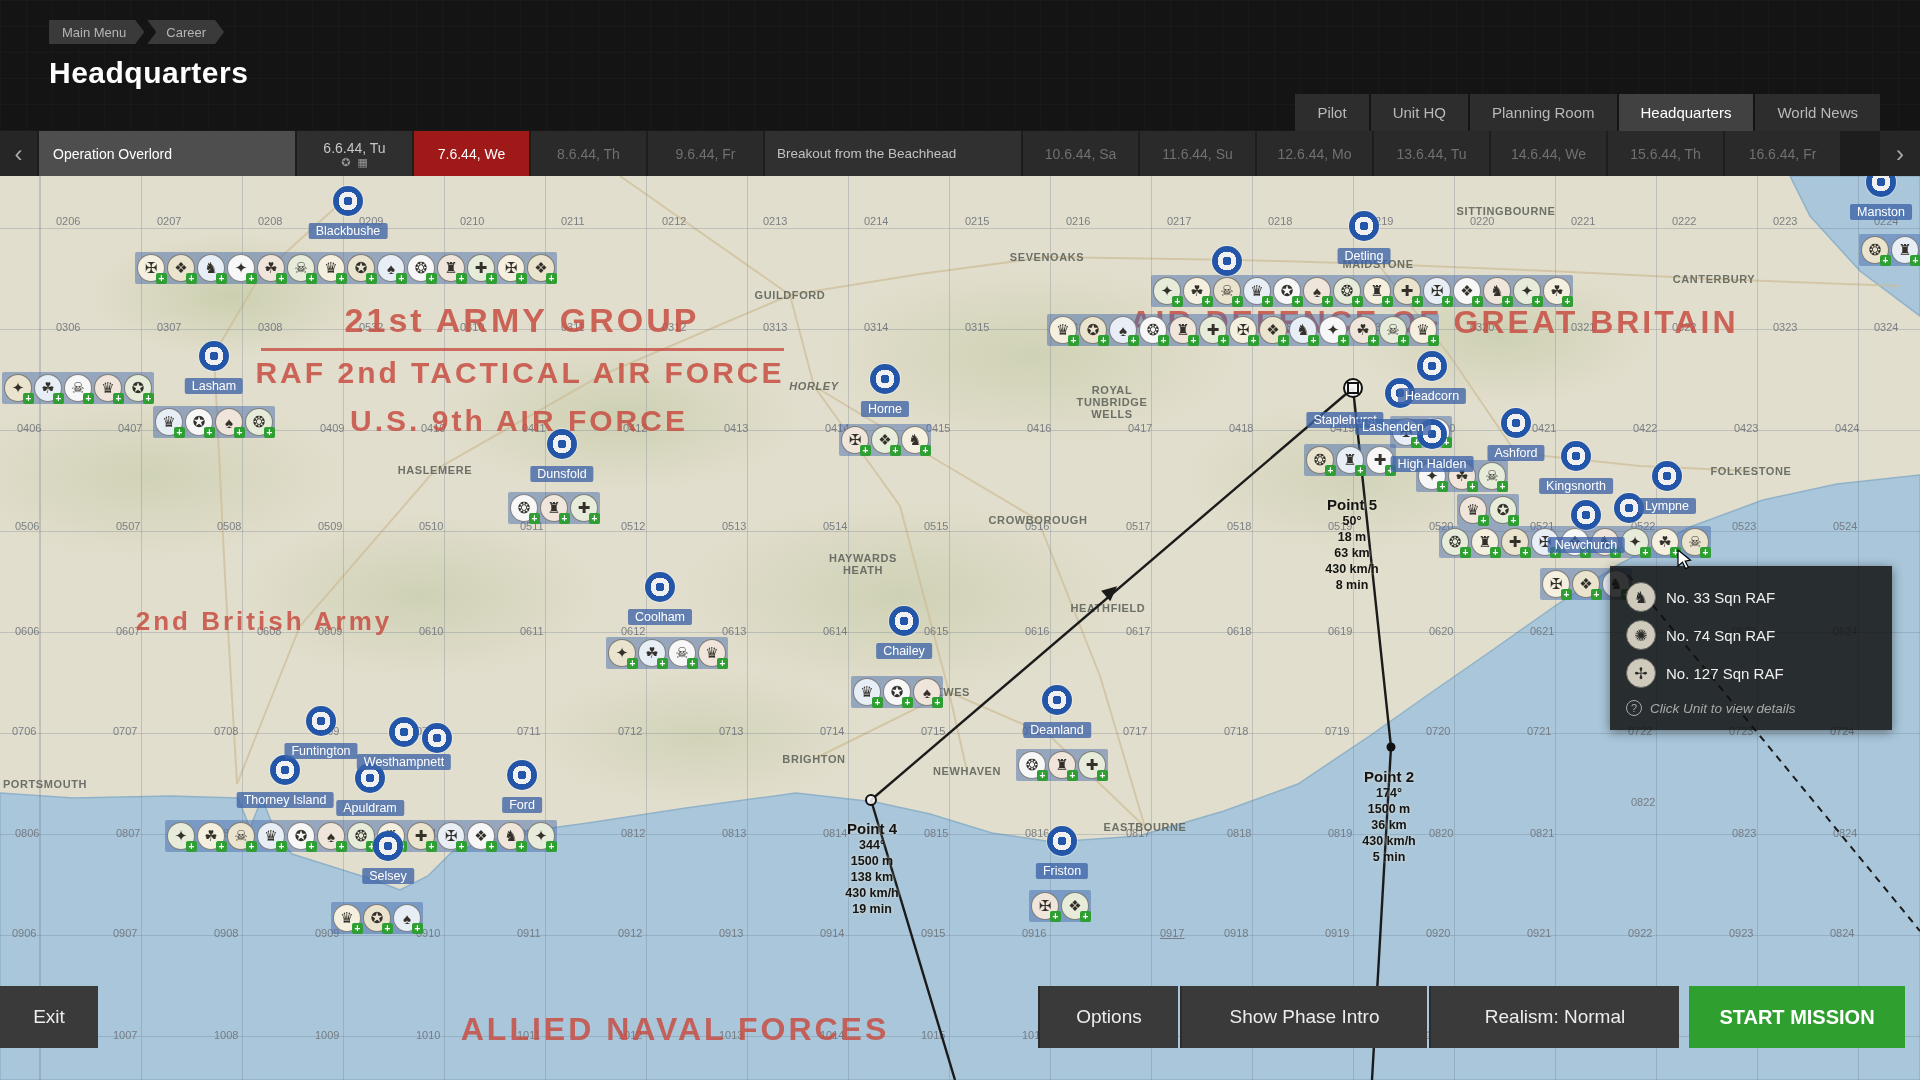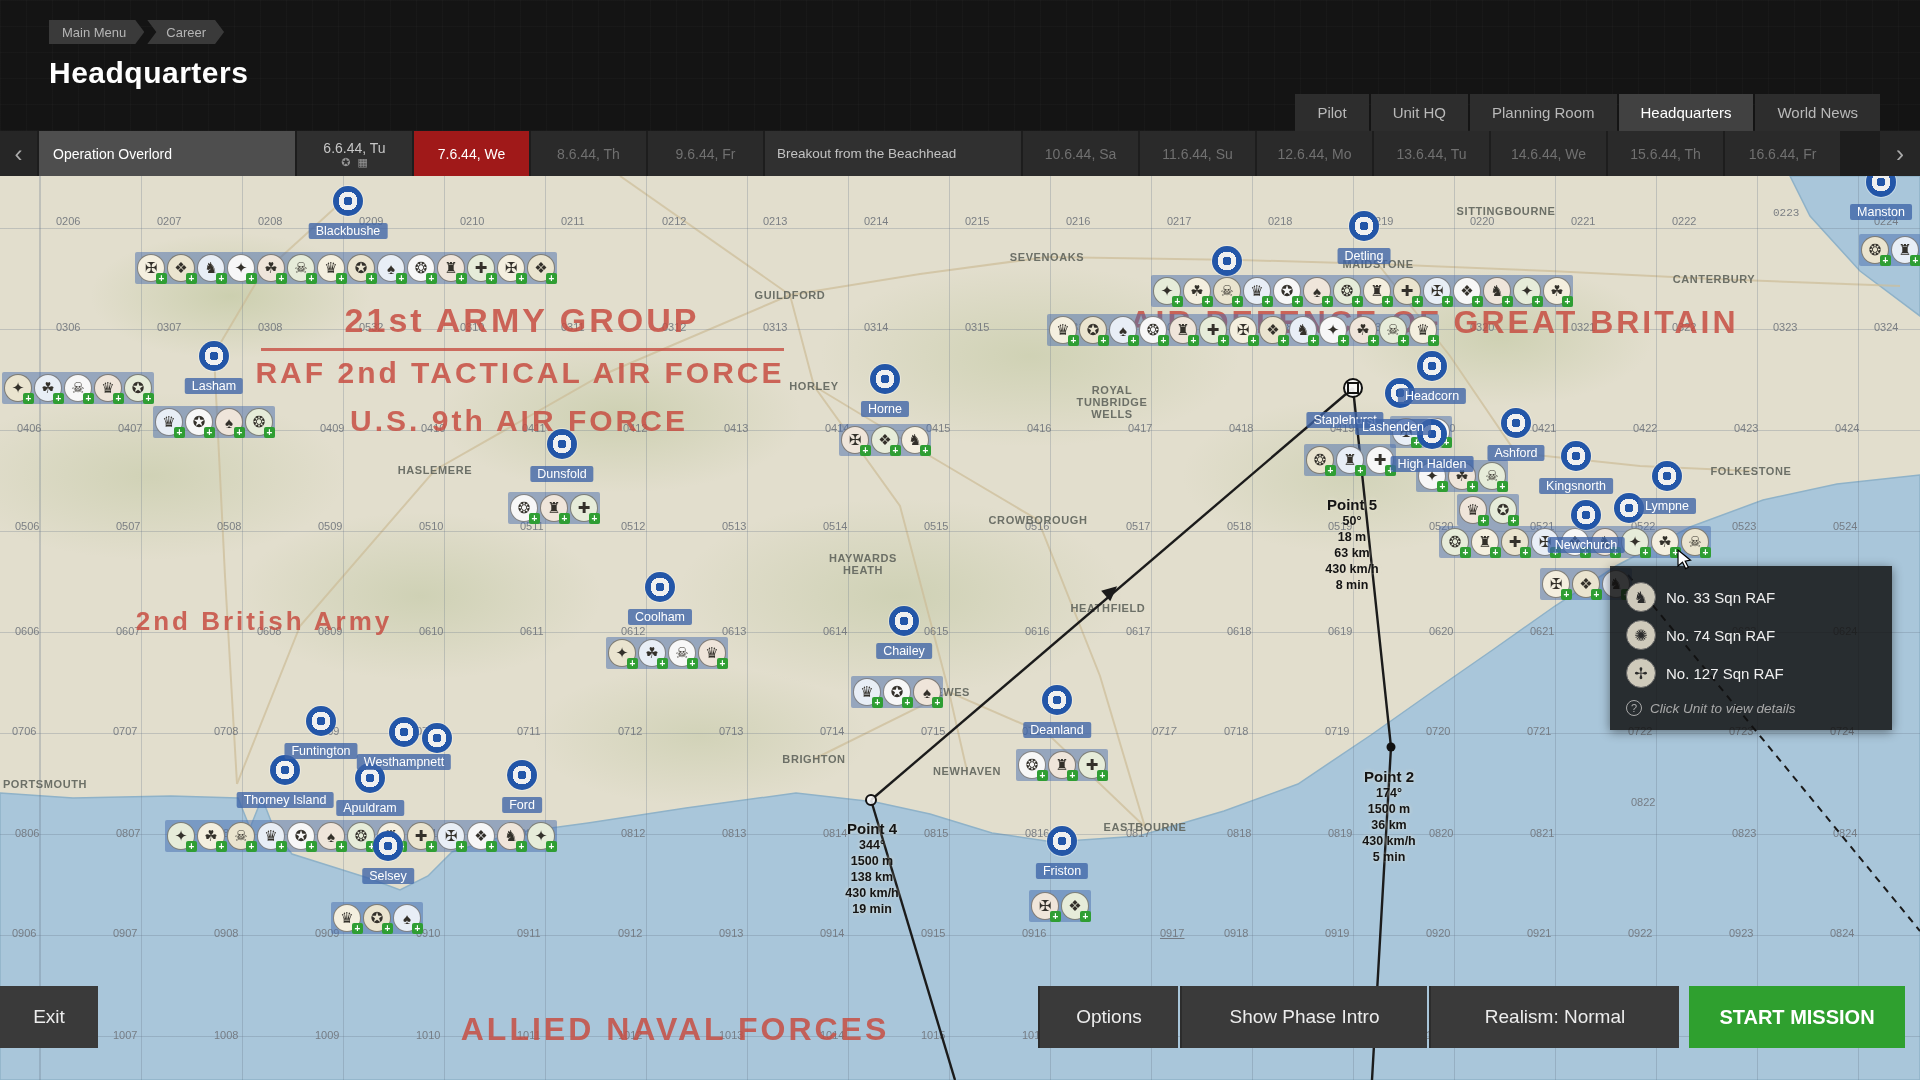--- a/index.html
+++ b/index.html
@@ -220,21 +220,21 @@
         <span class="glabel" style="left: 763px; top: 39px;">0213</span>
         <span class="glabel" style="left: 864px; top: 39px;">0214</span>
         <span class="glabel" style="left: 965px; top: 39px;">0215</span>
         <span class="glabel" style="left: 1066px; top: 39px;">0216</span>
         <span class="glabel" style="left: 1167px; top: 39px;">0217</span>
         <span class="glabel" style="left: 1268px; top: 39px;">0218</span>
         <span class="glabel" style="left: 1369px; top: 39px;">0219</span>
         <span class="glabel" style="left: 1470px; top: 39px;">0220</span>
         <span class="glabel" style="left: 1571px; top: 39px;">0221</span>
         <span class="glabel" style="left: 1672px; top: 39px;">0222</span>
-        <span class="glabel" style="left: 1773px; top: 31px; font-family: Liberation Mono, monospace;">0223</span>
+        <span class="glabel" style="left: 1773px; top: 39px;">0223</span>
         <span class="glabel" style="left: 1874px; top: 39px;">0224</span>
         <span class="glabel" style="left: 56px; top: 145px;">0306</span>
         <span class="glabel" style="left: 157px; top: 145px;">0307</span>
         <span class="glabel" style="left: 258px; top: 145px;">0308</span>
         <span class="glabel" style="left: 359px; top: 145px;">0532</span>
         <span class="glabel" style="left: 460px; top: 145px;">0310</span>
         <span class="glabel" style="left: 561px; top: 145px;">0311</span>
         <span class="glabel" style="left: 662px; top: 145px;">0312</span>
         <span class="glabel" style="left: 763px; top: 145px;">0313</span>
         <span class="glabel" style="left: 864px; top: 145px;">0314</span>
@@ -309,21 +309,21 @@
         <span class="glabel" style="left: 113px; top: 549px;">0707</span>
         <span class="glabel" style="left: 214px; top: 549px;">0708</span>
         <span class="glabel" style="left: 315px; top: 549px;">0709</span>
         <span class="glabel" style="left: 416px; top: 549px;">0710</span>
         <span class="glabel" style="left: 517px; top: 549px;">0711</span>
         <span class="glabel" style="left: 618px; top: 549px;">0712</span>
         <span class="glabel" style="left: 719px; top: 549px;">0713</span>
         <span class="glabel" style="left: 820px; top: 549px;">0714</span>
         <span class="glabel" style="left: 921px; top: 549px;">0715</span>
         <span class="glabel" style="left: 1022px; top: 549px;">0716</span>
-        <span class="glabel" style="left: 1152px; top: 549px; font-style: italic;">0717</span>
+        <span class="glabel" style="left: 1123px; top: 549px;">0717</span>
         <span class="glabel" style="left: 1224px; top: 549px;">0718</span>
         <span class="glabel" style="left: 1325px; top: 549px;">0719</span>
         <span class="glabel" style="left: 1426px; top: 549px;">0720</span>
         <span class="glabel" style="left: 1527px; top: 549px;">0721</span>
         <span class="glabel" style="left: 1628px; top: 549px;">0722</span>
         <span class="glabel" style="left: 1729px; top: 549px;">0723</span>
         <span class="glabel" style="left: 1830px; top: 549px;">0724</span>
         <span class="glabel" style="left: 15px; top: 651px;">0806</span>
         <span class="glabel" style="left: 116px; top: 651px;">0807</span>
         <span class="glabel" style="left: 217px; top: 651px;">0808</span>
@@ -382,21 +382,21 @@
         <span class="glabel" style="left: 1729px; top: 853px;">1023</span>
         <span class="glabel" style="left: 1830px; top: 853px;">1024</span>
       </div>
     <div id="cities">
         <div class="city" style="left: 790px; top: 119px;">GUILDFORD</div>
         <div class="city" style="left: 1047px; top: 81px;">SEVENOAKS</div>
         <div class="city" style="left: 1378px; top: 88px;">MAIDSTONE</div>
         <div class="city" style="left: 1714px; top: 103px;">CANTERBURY</div>
         <div class="city" style="left: 1506px; top: 35px;">SITTINGBOURNE</div>
         <div class="city" style="left: 435px; top: 294px;">HASLEMERE</div>
-        <div class="city" style="left: 814px; top: 210px;">HORLEY</div>
+        <div class="city" style="left: 814px; top: 210px; font-style: italic;">HORLEY</div>
         <div class="city" style="left: 1112px; top: 226px;">ROYAL
 TUNBRIDGE
 WELLS</div>
         <div class="city" style="left: 1038px; top: 344px;">CROWBOROUGH</div>
         <div class="city" style="left: 863px; top: 388px;">HAYWARDS
 HEATH</div>
         <div class="city" style="left: 1108px; top: 432px;">HEATHFIELD</div>
         <div class="city" style="left: 949px; top: 516px;">LEWES</div>
         <div class="city" style="left: 814px; top: 583px;">BRIGHTON</div>
         <div class="city" style="left: 967px; top: 595px;">NEWHAVEN</div>

